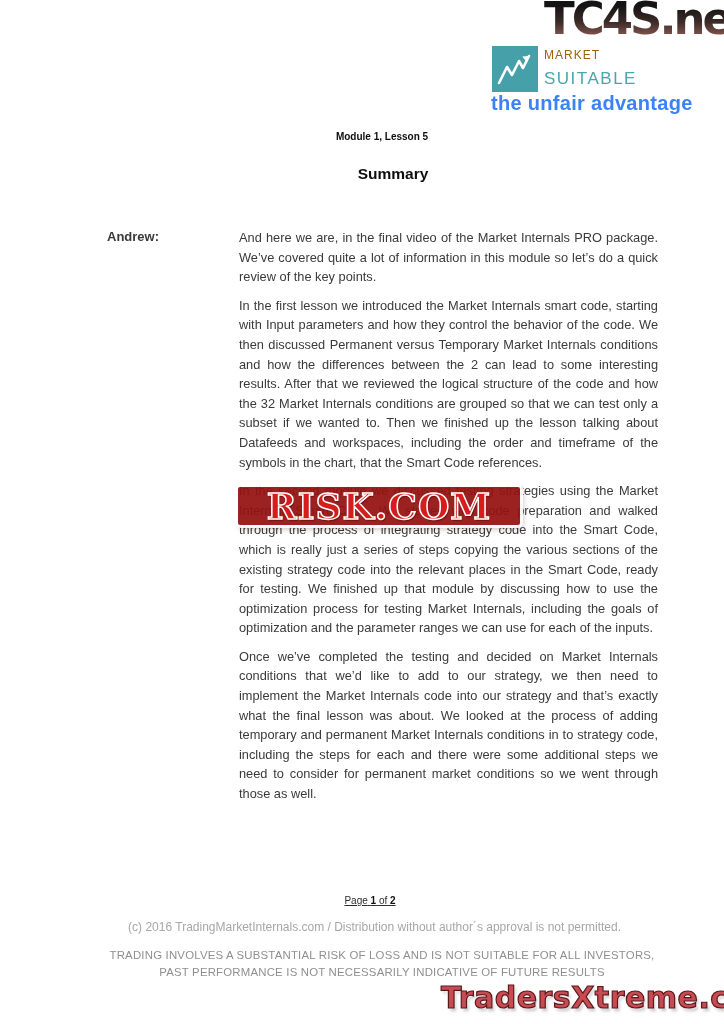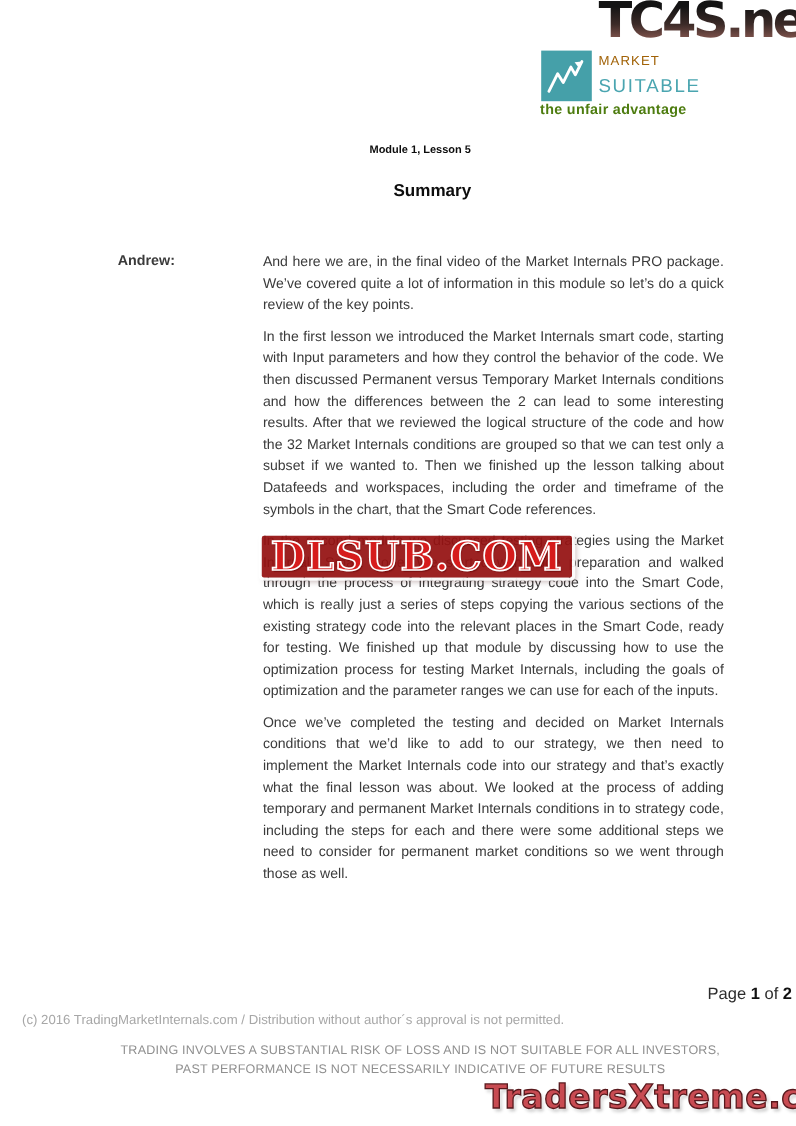--- a/index.html
+++ b/index.html
@@ -22,22 +22,22 @@
   .mi-square svg{position:absolute;top:3px;left:3px;}
   .mi-market{
     position:absolute;left:52px;top:2px;font-size:12px;font-weight:normal;
     color:#a16207;letter-spacing:1px;white-space:nowrap;
   }
   .mi-internals{
     position:absolute;left:52px;top:23px;font-size:17px;
     color:#4aa5b0;letter-spacing:1.5px;white-space:nowrap;
   }
   .mi-tagline{
-    position:absolute;left:-1px;top:46px;font-size:13px;font-weight:bold;
-    color:#4d7c0f;white-space:nowrap;letter-spacing:0.3px;
+    position:absolute;left:-1px;top:46px;font-size:20px;font-weight:bold;
+    color:#3b82f6;white-space:nowrap;letter-spacing:0.3px;
   }
 
   
   .doc-title{
     position:absolute;top:131px;left:0;width:724px;text-align:center;
     font-size:10px;font-weight:bold;color:#0d0d0d;
   }
   .doc-subtitle{
     position:absolute;top:165px;left:0;width:724px;text-align:center;
     font-size:15.5px;font-weight:bold;color:#0d0d0d;padding-left:11px;
@@ -61,26 +61,26 @@
     box-shadow:0 0 0 3px rgba(255,255,255,0.92),2px 3px 6px rgba(60,0,0,0.35);
   }
   .watermark span{
     font-family:"DejaVu Serif",serif;font-weight:bold;font-size:36px;line-height:1;
     color:#d61c1c;-webkit-text-stroke:1.5px #ffffff;letter-spacing:1px;
     text-shadow:1px 2px 1px rgba(100,0,0,0.55);white-space:nowrap;
   }
 
   
   .page-indicator{
-    position:absolute;top:895px;left:0;width:700px;text-align:right;
-    font-size:15px;color:#2c2c2c;
+    position:absolute;top:895px;left:0;width:700px;text-align:center;
+    font-size:10px;color:#2c2c2c;text-decoration:underline;
   }
   .page-indicator b{font-weight:bold;color:#111;}
   .copyright{
-    position:absolute;top:920px;left:0;width:601px;text-align:left;
+    position:absolute;top:920px;left:0;width:601px;text-align:right;
     font-size:12px;color:#a7a7a7;
   }
   .disclaimer{
     position:absolute;top:947px;left:0;width:724px;text-align:center;
     font-size:11.4px;line-height:16.5px;color:#8f8f8f;letter-spacing:0.2px;
   }
   .tx-logo{
     position:absolute;top:983px;left:421px;white-space:nowrap;
     font-family:"DejaVu Sans",sans-serif;font-weight:bold;font-size:30px;line-height:1;
     color:#c84b52;-webkit-text-stroke:1.2px #57181c;letter-spacing:0.5px;
@@ -113,21 +113,21 @@
 
   <div class="speaker">Andrew:</div>
   <div class="paragraphs">
     <p>And here we are, in the final video of the Market Internals PRO package. We’ve covered quite a lot of information in this module so let’s do a quick review of the key points.</p>
     <p>In the first lesson we introduced the Market Internals smart code, starting with Input parameters and how they control the behavior of the code. We then discussed Permanent versus Temporary Market Internals conditions and how the differences between the 2 can lead to some interesting results. After that we reviewed the logical structure of the code and how the 32 Market Internals conditions are grouped so that we can test only a subset if we wanted to. Then we finished up the lesson talking about Datafeeds and workspaces, including the order and timeframe of the symbols in the chart, that the Smart Code references.</p>
     <p>In the second module we discussed testing strategies using the Market Internals Smart Code. We started with code preparation and walked through the process of integrating strategy code into the Smart Code, which is really just a series of steps copying the various sections of the existing strategy code into the relevant places in the Smart Code, ready for testing. We finished up that module by discussing how to use the optimization process for testing Market Internals, including the goals of optimization and the parameter ranges we can use for each of the inputs.</p>
     <p>Once we’ve completed the testing and decided on Market Internals conditions that we’d like to add to our strategy, we then need to implement the Market Internals code into our strategy and that’s exactly what the final lesson was about. We looked at the process of adding temporary and permanent Market Internals conditions in to strategy code, including the steps for each and there were some additional steps we need to consider for permanent market conditions so we went through those as well.</p>
   </div>
 
   <div class="watermark">
-    <span>DLSUB.COM</span>
+    <span>RISK.COM</span>
   </div>
 
   <div class="page-indicator">
     <span>Page</span>
     <b>1</b>
     <span>of</span>
     <b>2</b>
   </div>
 
   <div class="copyright">(c) 2016 TradingMarketInternals.com / Distribution without author´s approval is not permitted.</div>

